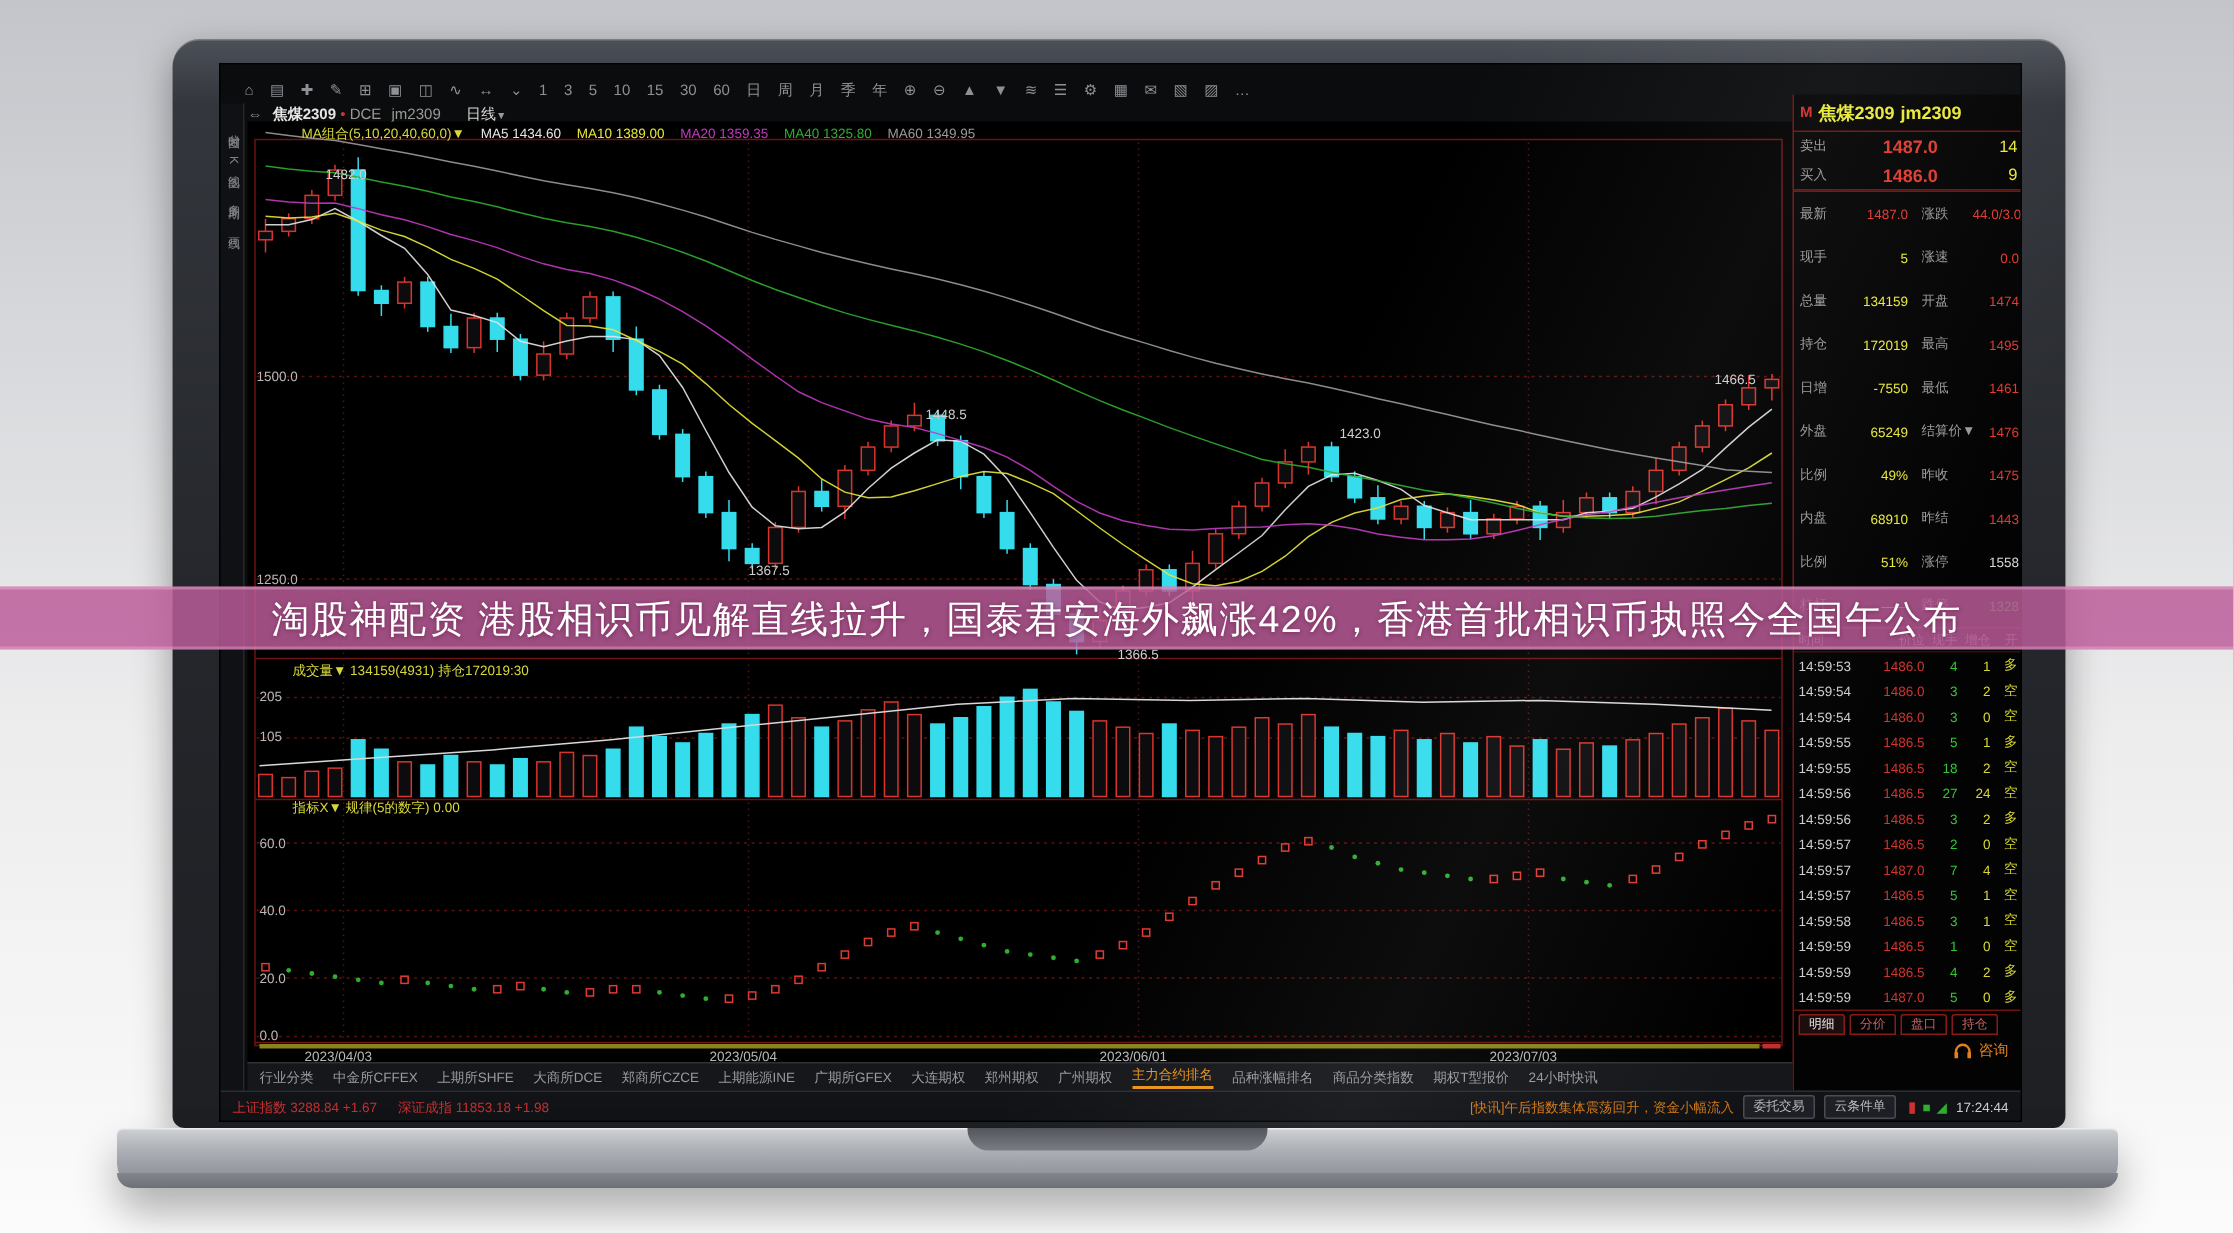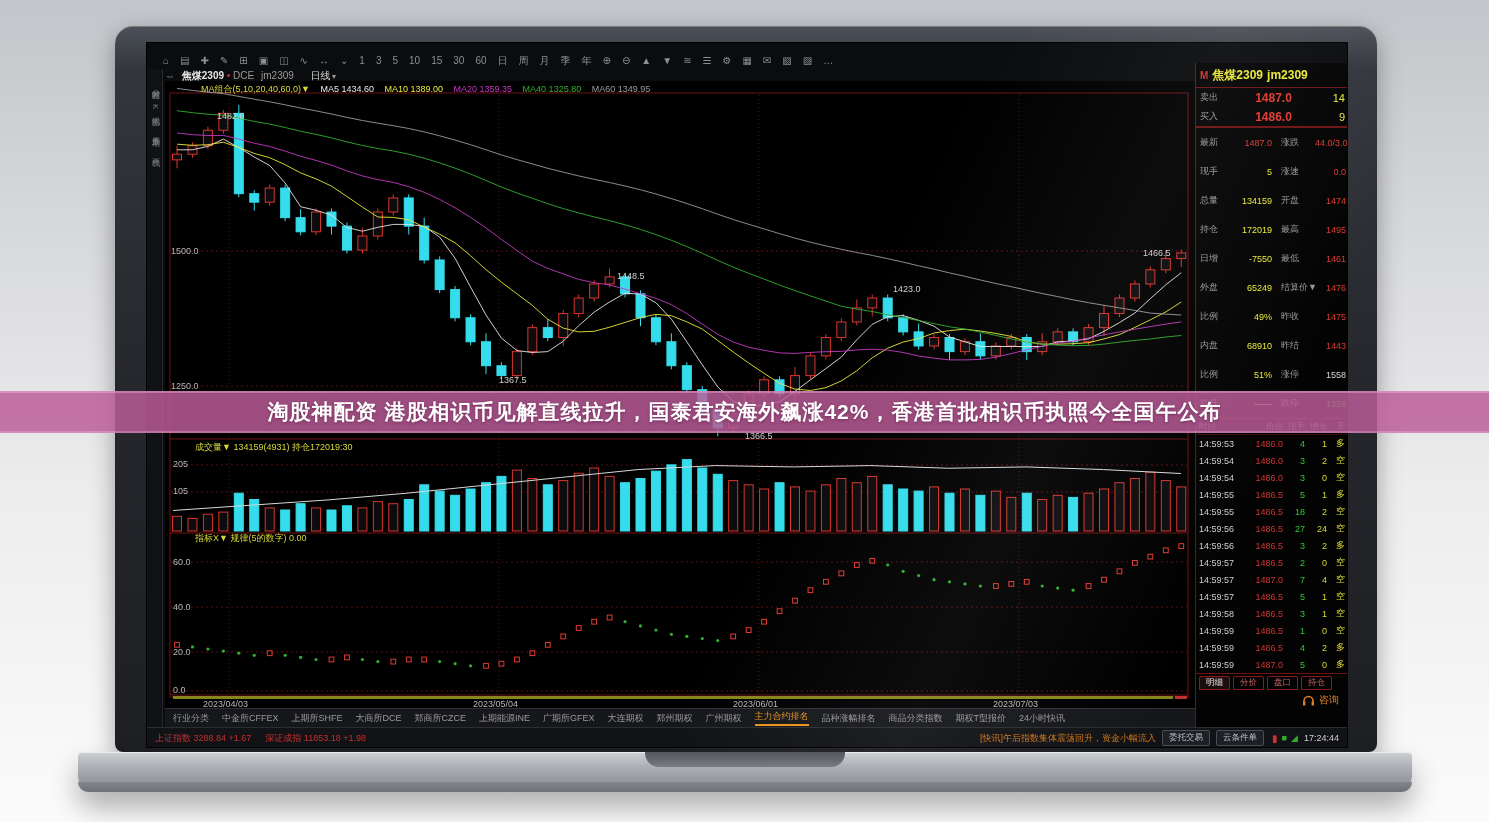--- a/index.html
+++ b/index.html
@@ -19,21 +19,21 @@
        background:linear-gradient(180deg,#cfd1d5 0%,#aeb1b7 35%,#8f939a 80%,#7b7e85 100%);
        border-radius:4px 4px 16px 16px;box-shadow:0 16px 28px rgba(0,0,0,.30), inset 0 1px 0 rgba(255,255,255,.6);}
   .base-notch{position:absolute;left:50%;margin-left:-100px;top:0;width:200px;height:15px;
        background:linear-gradient(180deg,#53565c,#787c83);border-radius:0 0 14px 14px;}
   .base-edge{position:absolute;left:0;bottom:0;width:100%;height:10px;border-radius:0 0 16px 16px;
        background:linear-gradient(180deg,#83868d,#6d7077);}
   
   .banner{position:absolute;left:0;top:391px;width:1489px;height:38px;z-index:50;
        background:rgba(187,92,153,.84);border-top:2px solid rgba(255,200,230,.35);
        border-bottom:2px solid rgba(255,200,230,.30);display:flex;align-items:center;justify-content:center;}
-  .banner span{color:#fff;font-size:21px;font-weight:bold;letter-spacing:1px;
+  .banner span{color:#fff;font-size:25px;font-weight:normal;letter-spacing:1px;
        text-shadow:0 1px 3px rgba(60,0,40,.45);white-space:nowrap;}
   
   .iconrow{position:absolute;left:16px;top:10px;width:1180px;height:15px;display:flex;gap:11px;align-items:center;}
   .iconrow span{color:#8e9096;font-size:10px;line-height:13px;}
   .titlerow{position:absolute;left:18px;top:26px;height:13px;color:#d6d6d6;font-size:10px;white-space:nowrap;}
   .leftstrip{position:absolute;left:0;top:26px;width:15px;height:660px;background:#101114;border-right:1px solid #26272b;}
   .leftstrip div{writing-mode:vertical-rl;color:#7e8186;font-size:8px;margin:14px auto 18px auto;letter-spacing:1px;}
   .chart{position:absolute;left:18px;top:38px;width:1030px;height:627px;background:#000;}
   .rpanel{position:absolute;left:1048px;top:20px;width:154px;height:664px;background:#030303;
        border-left:1px solid #6e1212;box-sizing:border-box;}

